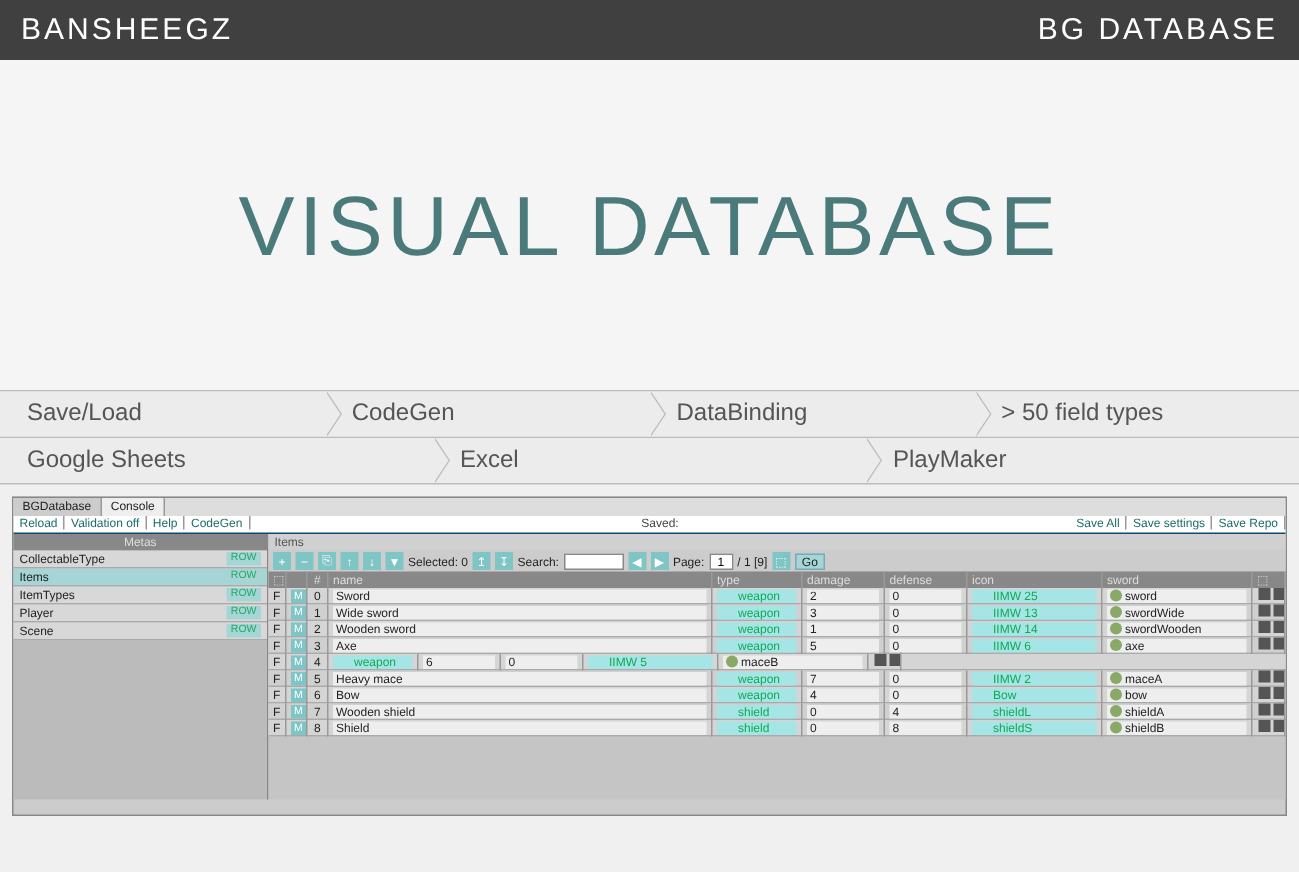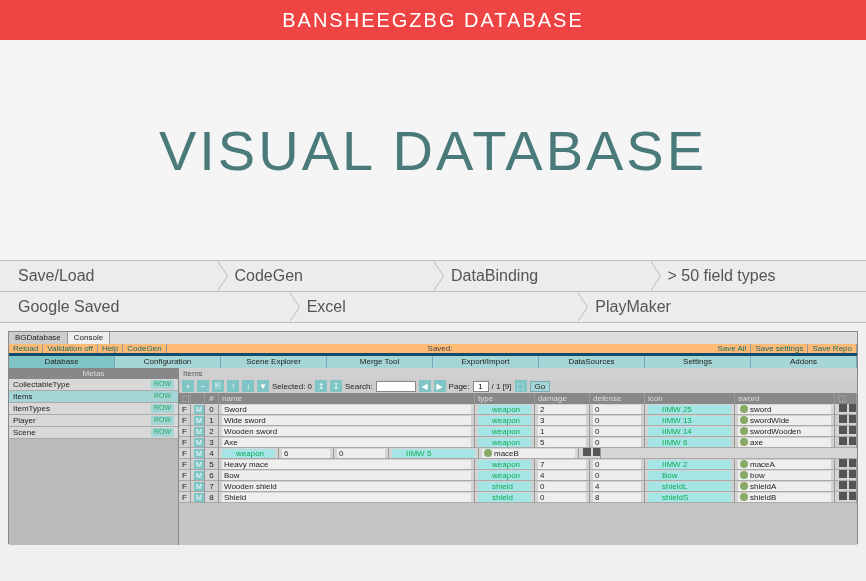--- a/index.html
+++ b/index.html
@@ -1,31 +1,31 @@
 <!DOCTYPE html>
 <html><head>
 <meta charset="utf-8">
 <style>
 *{margin:0;padding:0;box-sizing:border-box;font-family:Arial,sans-serif}
 body{width:866px;height:581px;background:#f0f0f0;overflow:hidden}
-.header{height:40px;background:#ef4444;display:flex;justify-content:center;align-items:center;padding:0 14px;color:#fff;font-size:20px;letter-spacing:2px}
+.header{height:40px;background:#404040;display:flex;justify-content:space-between;align-items:center;padding:0 14px;color:#fff;font-size:20px;letter-spacing:2px}
 .hero{height:220px;display:flex;align-items:center;justify-content:center;background:#f5f5f5}
 .hero-title{font-size:56px;color:#4a7a7a;letter-spacing:3px;font-weight:300}
 .features{background:#f0f0f0}
 .feat-row{display:flex;border-top:1px solid #bbb}
 .feat-row:last-child{border-bottom:1px solid #bbb}
 .feat{flex:1;height:30px;display:flex;align-items:center;padding-left:18px;font-size:16px;color:#555;position:relative;background:#ececec}
 .feat::after{content:"";position:absolute;right:-10px;top:0;width:0;height:0;border-top:15px solid transparent;border-bottom:15px solid transparent;border-left:10px solid #ececec;z-index:2}
 .feat::before{content:"";position:absolute;right:-11px;top:0;width:0;height:0;border-top:15px solid transparent;border-bottom:15px solid transparent;border-left:10px solid #bbb;z-index:1}
 .feat:last-child::after,.feat:last-child::before{display:none}
 .db-window{margin:8px;border:1px solid #888;background:#ccc;height:213px;font-size:8px;color:#222}
 .win-tabs{height:12px;display:flex;background:#ddd}
 .win-tab{padding:1px 6px;border-right:1px solid #999;background:#eee}
 .win-tab.active{background:#ccc}
-.win-toolbar{height:12px;display:flex;background:#fdba74;border-bottom:3px solid #0c4a6e;align-items:flex-start}
+.win-toolbar{height:12px;display:flex;background:#ffffff;border-bottom:1px solid #0c4a6e;align-items:flex-start}
 .tb-left{display:flex}
 .tb-btn{padding:0 4px;border-right:1px solid #999;color:#1a6b6b;cursor:pointer}
 .tb-saved{flex:1;text-align:center;color:#444}
 .tb-right{display:flex}
 .main-tabs{height:12px;display:flex;background:#a5d5d5}
 .main-tab{flex:1;text-align:center;border-right:1px solid #7ab;padding:1px 0;cursor:pointer}
 .main-tab.active{background:#7fc5c5}
 .body{display:flex;height:177px}
 .sidebar{width:170px;background:#bbb;border-right:1px solid #888}
 .sb-header{background:#888;color:#ddd;text-align:center;padding:1px 0}
@@ -64,21 +64,21 @@
 </div>
 
 <div class="features">
  <div class="feat-row">
   <div class="feat">Save/Load</div>
   <div class="feat">CodeGen</div>
   <div class="feat">DataBinding</div>
   <div class="feat">&gt; 50 field types</div>
  </div>
  <div class="feat-row">
-  <div class="feat">Google Saved</div>
+  <div class="feat">Google Sheets</div>
   <div class="feat">Excel</div>
   <div class="feat">PlayMaker</div>
  </div>
 </div>
 
 <div class="db-window">
  <div class="win-tabs">
   <div class="win-tab active">BGDatabase</div>
   <div class="win-tab">Console</div>
  </div>
@@ -88,30 +88,20 @@
    <div class="tb-btn">Validation off</div>
    <div class="tb-btn">Help</div>
    <div class="tb-btn">CodeGen</div>
   </div>
   <div class="tb-saved">Saved:</div>
   <div class="tb-right">
    <div class="tb-btn">Save All</div>
    <div class="tb-btn">Save settings</div>
    <div class="tb-btn">Save Repo</div>
   </div>
- </div>
- <div class="main-tabs">
-  <div class="main-tab active">Database</div>
-  <div class="main-tab">Configuration</div>
-  <div class="main-tab">Scene Explorer</div>
-  <div class="main-tab">Merge Tool</div>
-  <div class="main-tab">Export/Import</div>
-  <div class="main-tab">DataSources</div>
-  <div class="main-tab">Settings</div>
-  <div class="main-tab">Addons</div>
  </div>
  <div class="body">
   <div class="sidebar">
    <div class="sb-header">Metas</div>
    <div class="sb-item">
           <span>CollectableType</span>
           <span class="sb-badge">ROW</span>
         </div>
    <div class="sb-item active">
           <span>Items</span>

